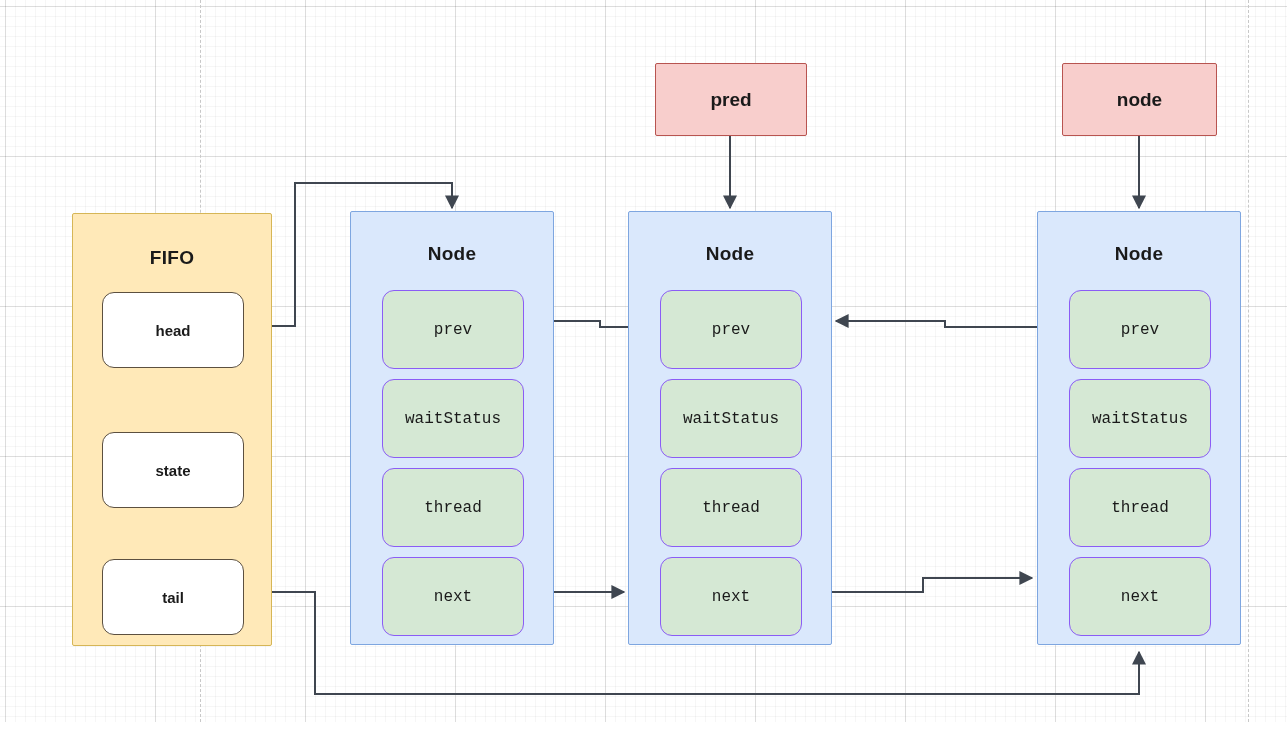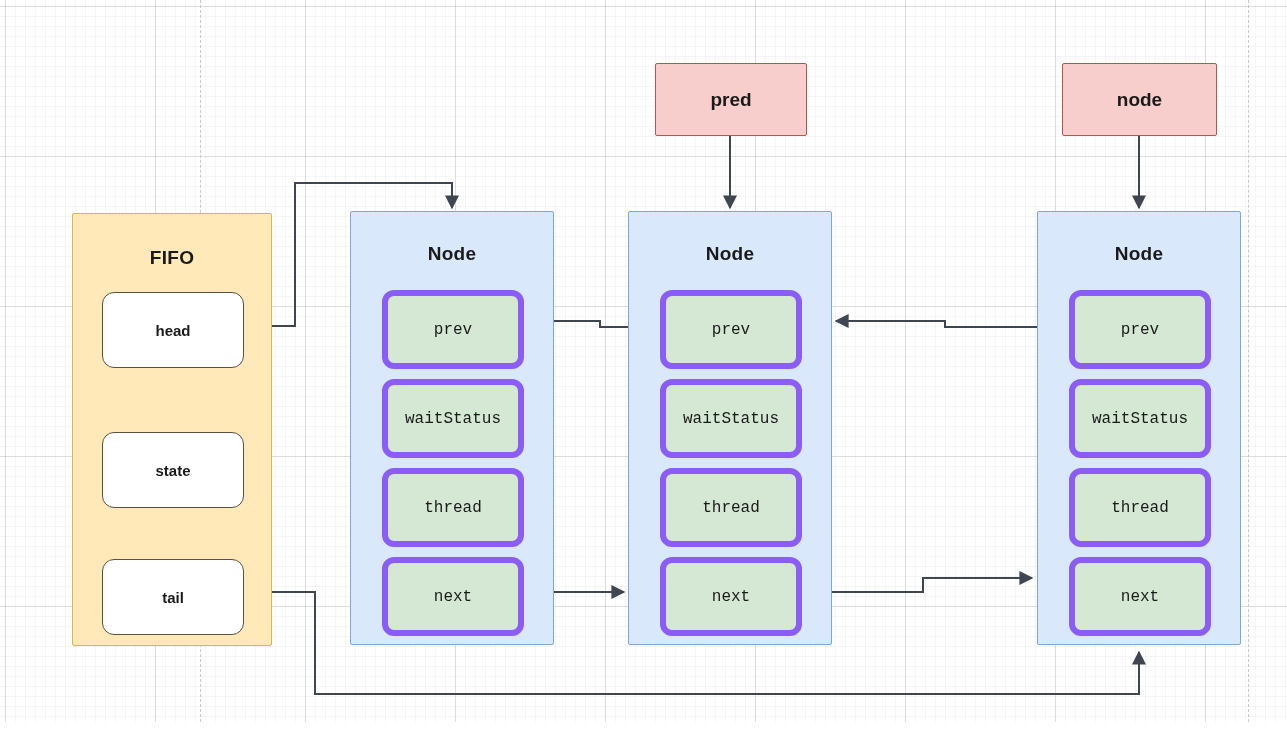--- a/index.html
+++ b/index.html
@@ -99,21 +99,21 @@
   .field-white {
     background: #ffffff;
     border: 1.4px solid #5c5040;
     font-family: "Liberation Sans", sans-serif;
     font-weight: bold;
     font-size: 15px;
     color: #1a1a1a;
   }
   .field-green {
     background: #d5e8d4;
-    border: 6px solid #8b5cf6;
+    border: 1px solid #8b5cf6;
     font-family: "Liberation Mono", monospace;
     font-size: 16px;
     color: #1a1a1a;
   }
 </style>
 </head>
 <body>
 
 <div id="canvas">
 

